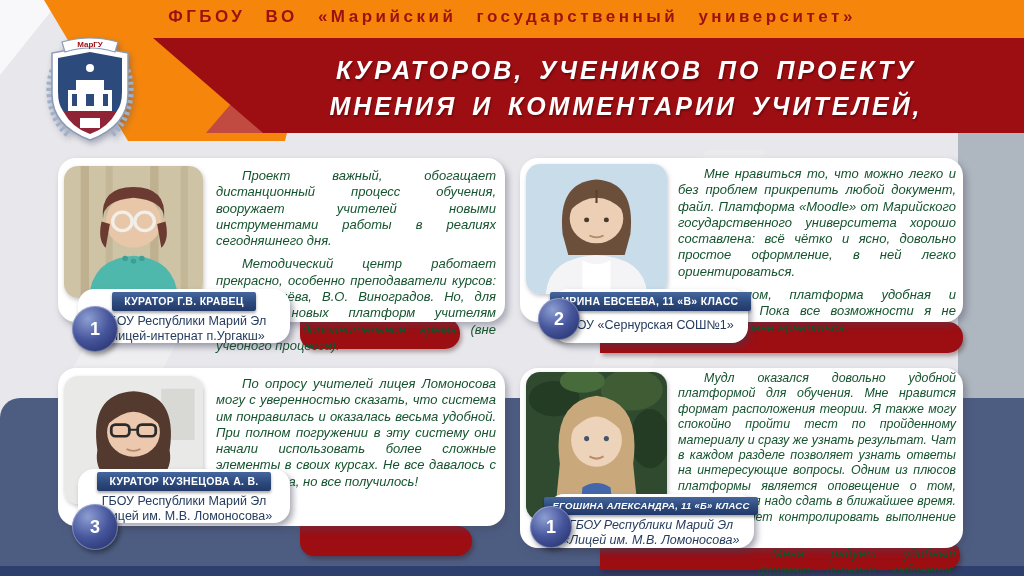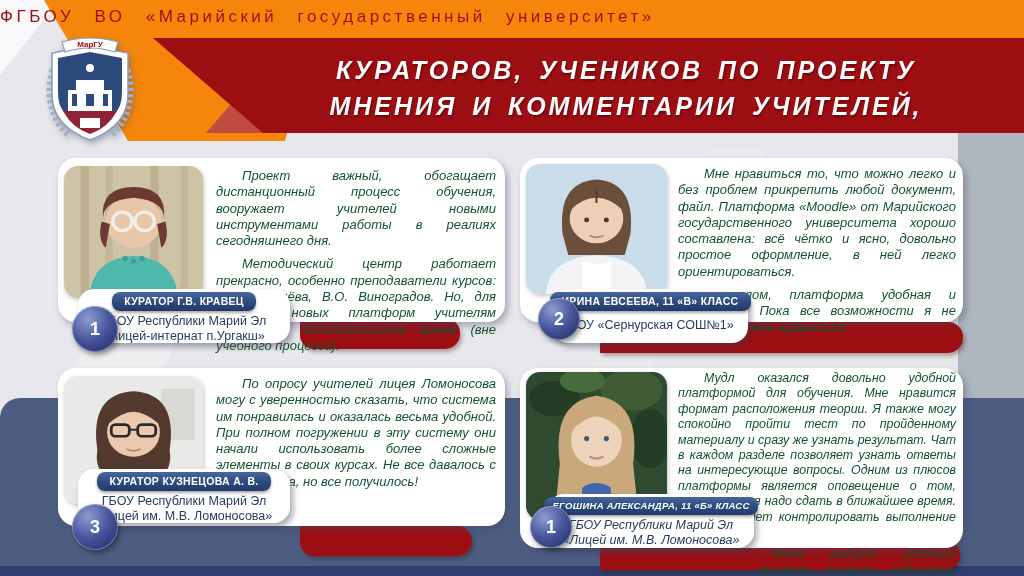--- a/index.html
+++ b/index.html
@@ -9,22 +9,22 @@
   }
   .abs{position:absolute;}
   
   #bg-svg{position:absolute;left:0;top:0;width:1024px;height:576px;}
   #side-gray{left:958px;top:133px;width:66px;height:265px;background:#aeb6bf;}
   #slate-panel{left:0;top:398px;width:1024px;height:178px;background:#4d5d82;border-top-left-radius:20px;}
   #navy-strip{left:0;top:566px;width:1024px;height:10px;background:#2e3f6d;}
   .streak{background:rgba(255,255,255,.28);transform:skewX(-28deg);}
   
   #header-text{
-    left:0;top:7px;width:1024px;text-align:left;
-    color:#9c1013;font-size:17px;font-weight:normal;
+    left:0;top:7px;width:1024px;text-align:center;
+    color:#9c1013;font-size:17px;font-weight:bold;
     letter-spacing:3.5px;word-spacing:12px;white-space:nowrap;
   }
   #title{
     left:276px;top:52px;width:700px;text-align:center;color:#fff;
     font-size:25px;font-weight:bold;font-style:italic;
     letter-spacing:3px;word-spacing:5px;line-height:36px;white-space:nowrap;
     text-shadow:1px 2px 2px rgba(60,0,0,.45);
   }
   #logo{left:38px;top:32px;width:104px;height:120px;filter:drop-shadow(2px 3px 3px rgba(80,80,110,.45));}
   
@@ -45,21 +45,21 @@
   .quote.small{font-size:12.4px;line-height:15.4px;}
   .quote .shifted{margin-left:80px;text-indent:14px;letter-spacing:.4px;}
   .card-footer{
     background:#fff;border-radius:16px;
     box-shadow:3px 4px 6px rgba(60,60,85,.45);
     display:flex;flex-direction:column;align-items:center;padding-top:3px;box-sizing:border-box;
   }
   .badge{
     background:linear-gradient(180deg,#46669e 0%,#2d4a7c 55%,#22386a 100%);
     color:#fff;font-weight:bold;font-size:10.5px;letter-spacing:.3px;
-    border-radius:8px;padding:3px 12px 4px 12px;white-space:nowrap;
+    border-radius:2px;padding:3px 12px 4px 12px;white-space:nowrap;
     box-shadow:0 2px 3px rgba(0,0,0,.35);
   }
   .badge.sm{font-size:9.5px;padding:3px 8px 4px 8px;}
   .school{
     margin-top:3px;color:#263c5e;font-size:12.5px;line-height:15px;
     text-align:center;white-space:nowrap;
   }
   .num-circle{
     border-radius:50%;color:#fff;font-weight:bold;font-size:18px;
     display:flex;align-items:center;justify-content:center;

